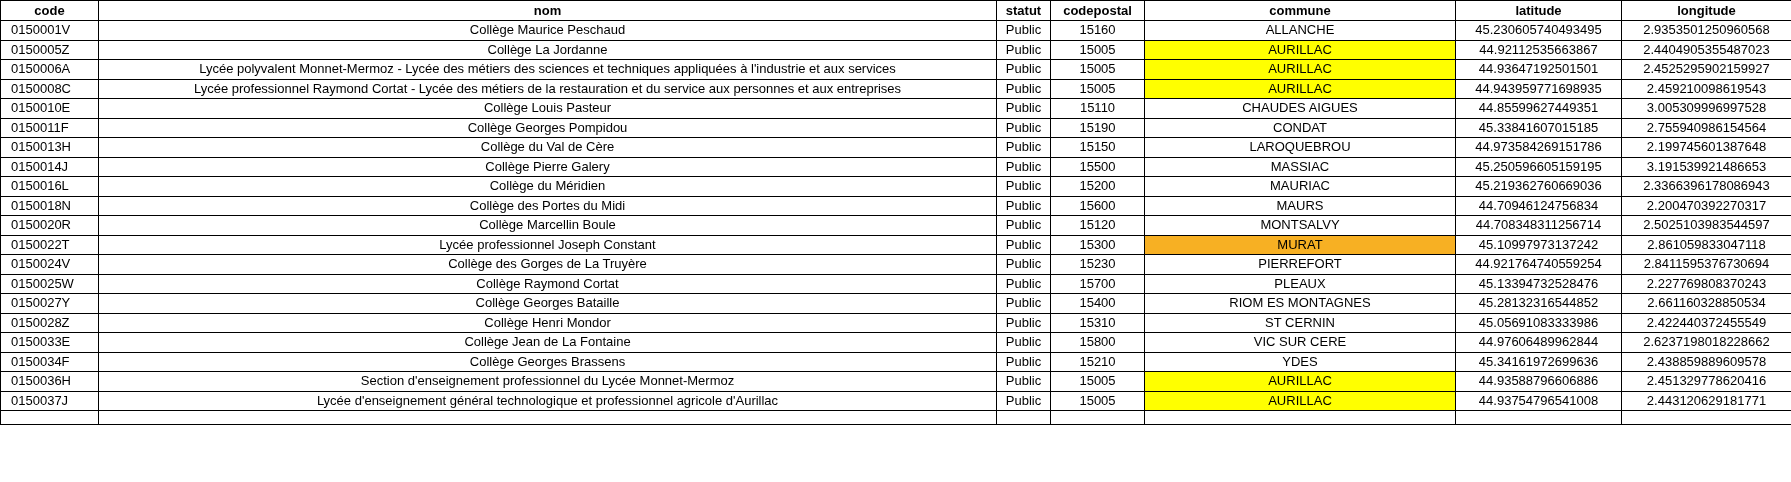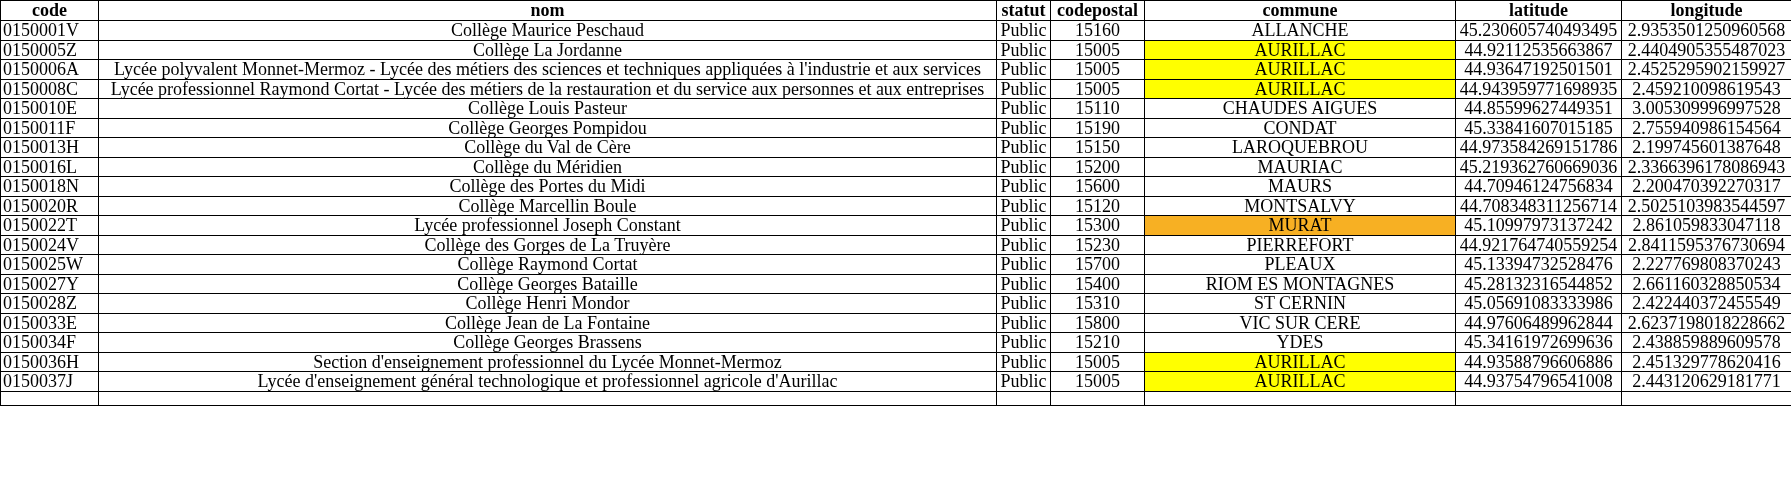--- a/index.html
+++ b/index.html
@@ -7,42 +7,42 @@
     padding: 0;
     width: 1791px;
     height: 482px;
     overflow: hidden;
     background: #ffffff;
   }
   table {
     border-collapse: collapse;
     table-layout: fixed;
     width: 1791px;
-    font-family: Liberation Serif, serif;
-    font-size: 18px;
+    font-family: Liberation Sans, sans-serif;
+    font-size: 13px;
     color: #000000;
   }
   th, td {
     border: 1px solid #000000;
     padding: 0;
     overflow: hidden;
     white-space: nowrap;
     text-align: center;
     vertical-align: middle;
   }
   thead th {
     height: 19px;
     font-weight: bold;
     line-height: 19px;
   }
   tbody td {
     height: 18.5px;
     line-height: 18.5px;
   }
-  td.col-code { text-align: left; padding-left: 2px; }
+  td.col-code { text-align: left; padding-left: 10px; }
   tr.partial-row td { height: 13px; }
 </style>
 </head>
 <body>
 
 <table>
   <colgroup>
     <col style="width:98px">
     <col style="width:898px">
     <col style="width:54px">
@@ -120,20 +120,29 @@
       <tr>
         <td class="col-code">0150013H</td>
         <td class="col-nom">Collège du Val de Cère</td>
         <td class="col-statut">Public</td>
         <td class="col-codepostal">15150</td>
         <td class="col-commune">LAROQUEBROU</td>
         <td class="col-latitude">44.973584269151786</td>
         <td class="col-longitude">2.199745601387648</td>
       </tr>
       <tr>
+        <td class="col-code">0150014J</td>
+        <td class="col-nom">Collège Pierre Galery</td>
+        <td class="col-statut">Public</td>
+        <td class="col-codepostal">15500</td>
+        <td class="col-commune">MASSIAC</td>
+        <td class="col-latitude">45.250596605159195</td>
+        <td class="col-longitude">3.191539921486653</td>
+      </tr>
+      <tr>
         <td class="col-code">0150016L</td>
         <td class="col-nom">Collège du Méridien</td>
         <td class="col-statut">Public</td>
         <td class="col-codepostal">15200</td>
         <td class="col-commune">MAURIAC</td>
         <td class="col-latitude">45.219362760669036</td>
         <td class="col-longitude">2.3366396178086943</td>
       </tr>
       <tr>
         <td class="col-code">0150018N</td>

